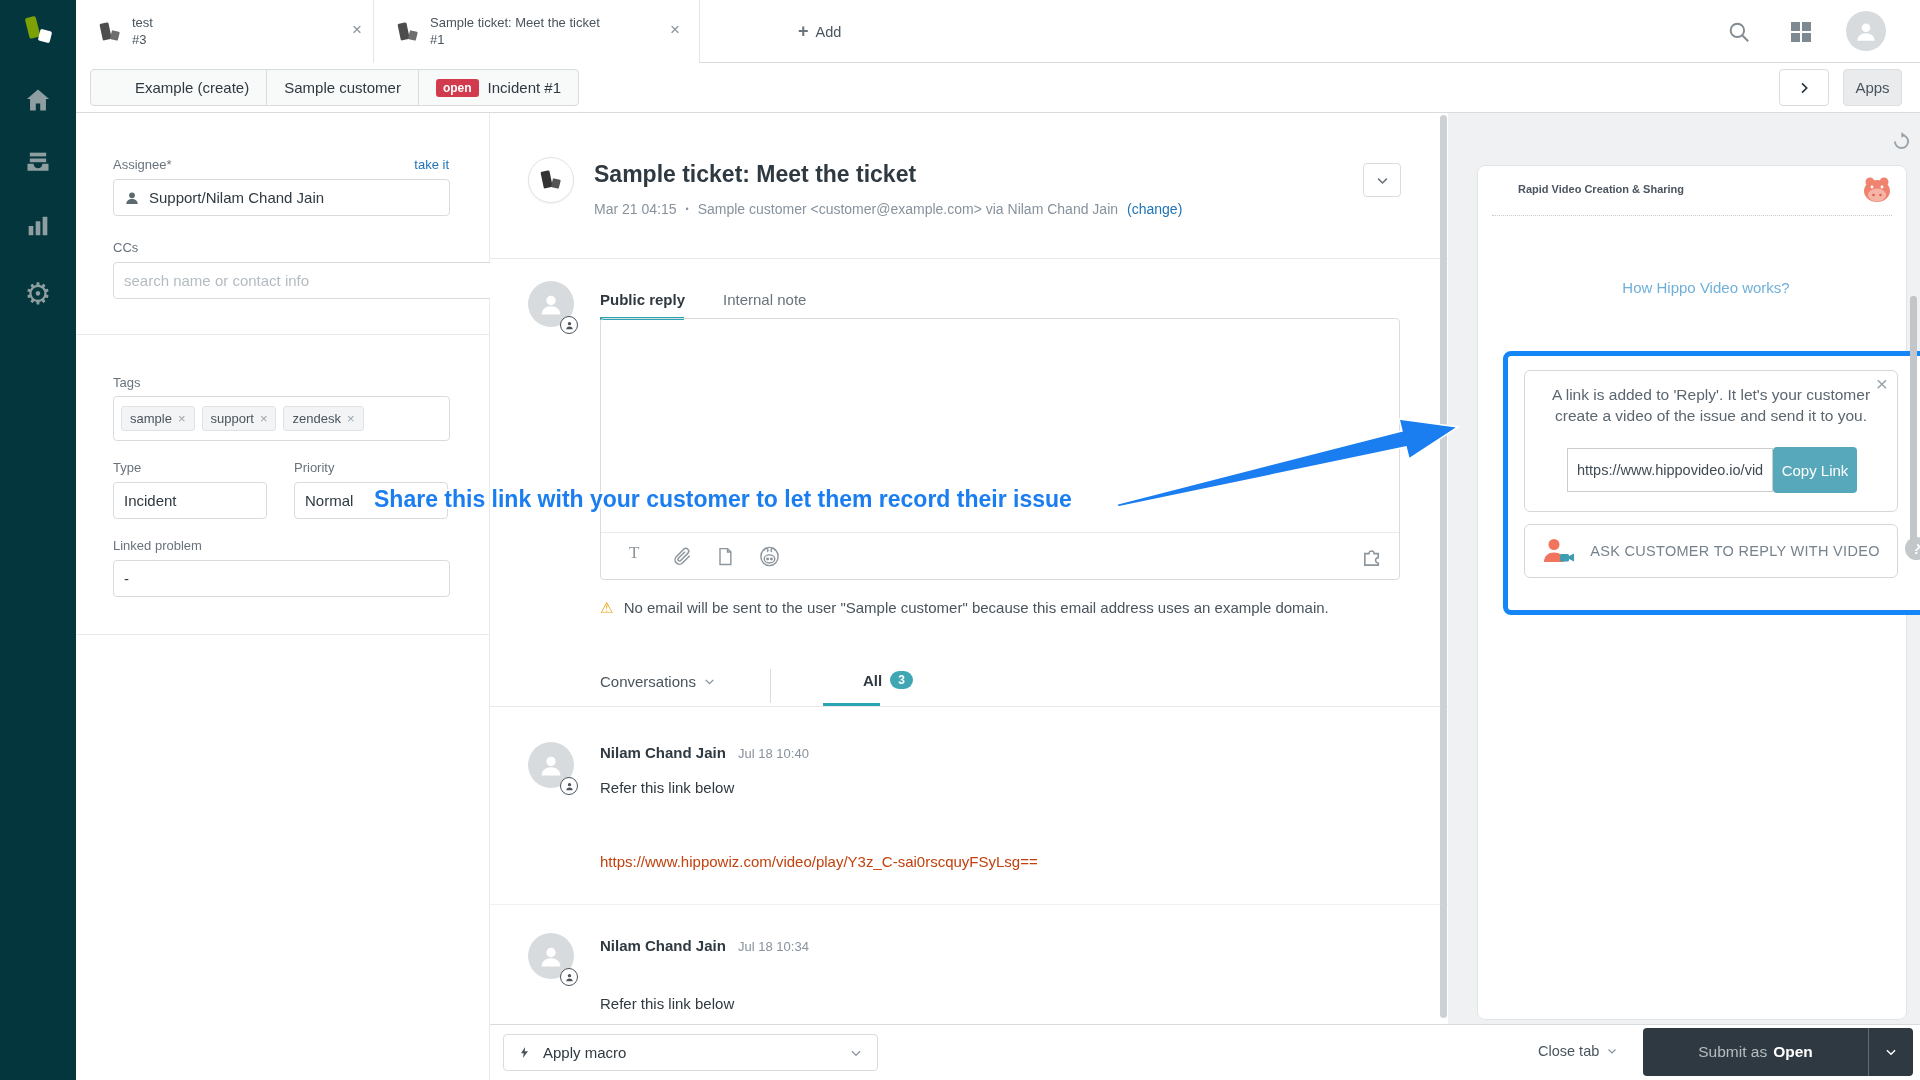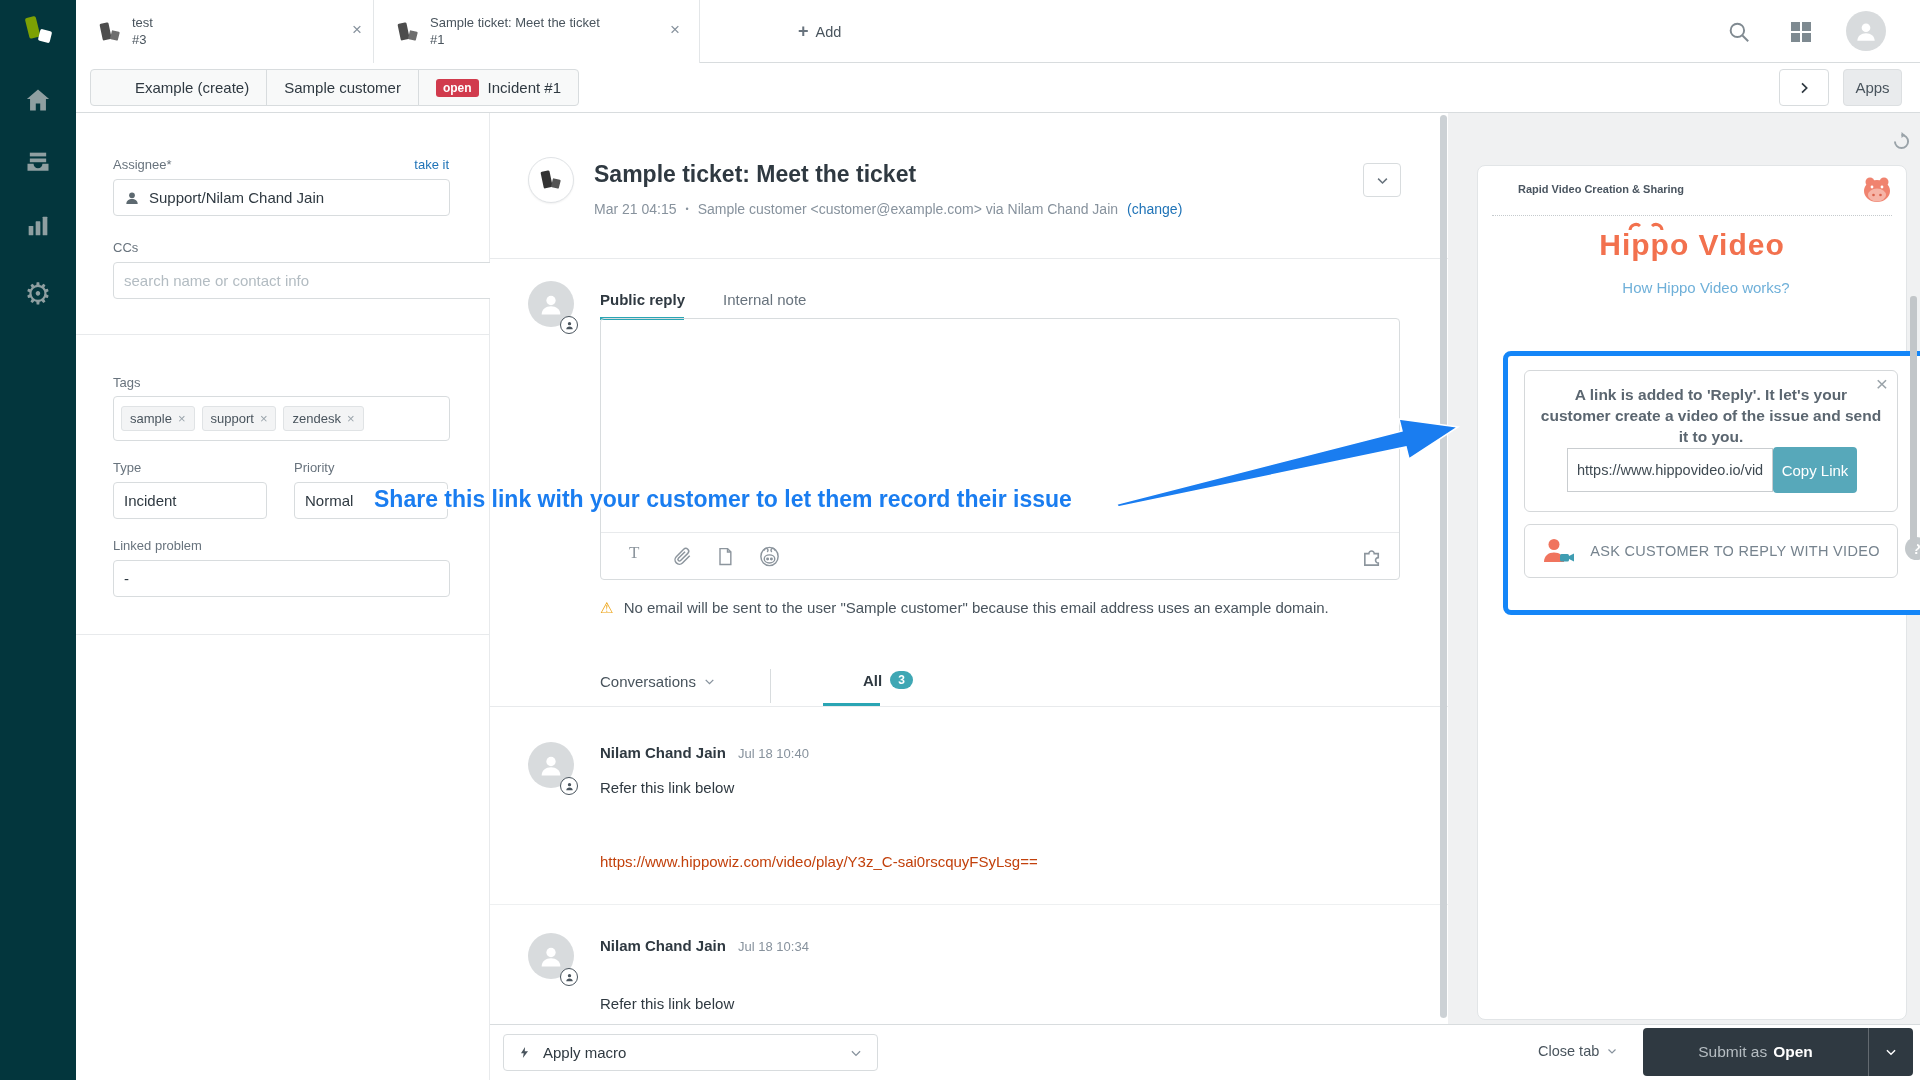--- a/index.html
+++ b/index.html
@@ -102,21 +102,21 @@
   .hippo-face { position:absolute; right:13px; top:9px; }
   .hdots { position:absolute; left:14px; top:49px; width:400px; border-top:1px dotted #c5cacd; }
   .hlogo-wrap { position:absolute; left:0; top:62px; width:428px; text-align:center; }
   .hlogo { display:inline-block; position:relative; font-size:30px; font-weight:bold; color:#f2714e; letter-spacing:1px; }
   .hears { position:absolute; left:28px; top:-11px; }
   .hworks { position:absolute; left:0; top:113px; width:428px; text-align:center; font-size:15px; color:#6fb0d9; cursor:pointer;padding-left:28px; }
   .bluebox { position:absolute; left:25px; top:185px; width:430px; height:264px; border:5px solid #1486f8;
              border-radius:8px; background:#fff; }
   .tipcard { position:absolute; left:16px; top:14px; width:374px; height:142px; border:1px solid #d5d8da; border-radius:6px; }
   .tip-close { position:absolute; right:9px; top:1px; font-size:21px; color:#9aa3a9; cursor:pointer; }
-  .tip-text { margin:13px 15px 0; text-align:center; font-size:15.5px; color:#5b6670; line-height:21px;font-weight:bold; }
+  .tip-text { margin:13px 15px 0; text-align:center; font-size:15.5px; color:#5b6670; line-height:21px; }
   .tip-row { position:absolute; left:0; top:76px; width:374px; display:flex; justify-content:center; align-items:center; }
   .tip-input { width:206px; height:44px; border:1px solid #c9cdd0; font-size:14.5px; color:#3f4a52; padding:16px 9px;
                outline:none; font-family:inherit; }
   .copy-btn { width:84px; height:46px; background:#57a8ba; color:#fff; border:none; font-size:15px; border-radius:4px;
               cursor:pointer; font-family:inherit; }
   .askcard { position:absolute; left:16px; top:168px; width:374px; height:54px; border:1px solid #d5d8da; border-radius:6px;
              background:#fff; display:flex; align-items:center; justify-content:center; gap:16px; cursor:pointer; }
   .ask-lbl { font-size:14.5px; color:#76838e; letter-spacing:.3px; }
   .help-dot { position:absolute; left:397px; top:181px; width:23px; height:23px; border-radius:50%; background:#c3c8cb;
               color:#fff; font-size:14px; font-weight:bold; display:flex; align-items:center; justify-content:center; cursor:pointer; }
@@ -447,28 +447,20 @@
           <ellipse cx="16" cy="16" rx="13" ry="11" fill="#f0836f"></ellipse>
           <ellipse cx="16" cy="20" rx="9" ry="6.5" fill="#f6b4a7"></ellipse>
           <circle cx="11" cy="12" r="1.4" fill="#fff"></circle>
             <circle cx="21" cy="12" r="1.4" fill="#fff"></circle>
           <circle cx="12.5" cy="20" r="1.3" fill="#d9604a"></circle>
             <circle cx="19.5" cy="20" r="1.3" fill="#d9604a"></circle>
         </svg>
       </span>
       <div class="hdots"></div>
 
-      <div class="hlogo-wrap">
-        <span class="hlogo">
-          <svg class="hears" width="38" height="14" viewBox="0 0 38 14">
-            <path d="M3 13 a6 6 0 0 1 10 -4 M35 13 a6 6 0 0 0 -10 -4" stroke="#f2714e" stroke-width="3" fill="none"></path>
-          </svg>
-          <span>Hippo Video</span>
-        </span>
-      </div>
       <div class="hworks">How Hippo Video works?</div>
 
       <div class="bluebox">
         <div class="tipcard">
           <span class="tip-close">×</span>
           <div class="tip-text">A link is added to 'Reply'. It let's your customer create a video of the issue and send it to you.</div>
           <div class="tip-row">
             <input class="tip-input" type="text" value="https://www.hippovideo.io/vid" style="">
             <button class="copy-btn">Copy Link</button>
           </div>

